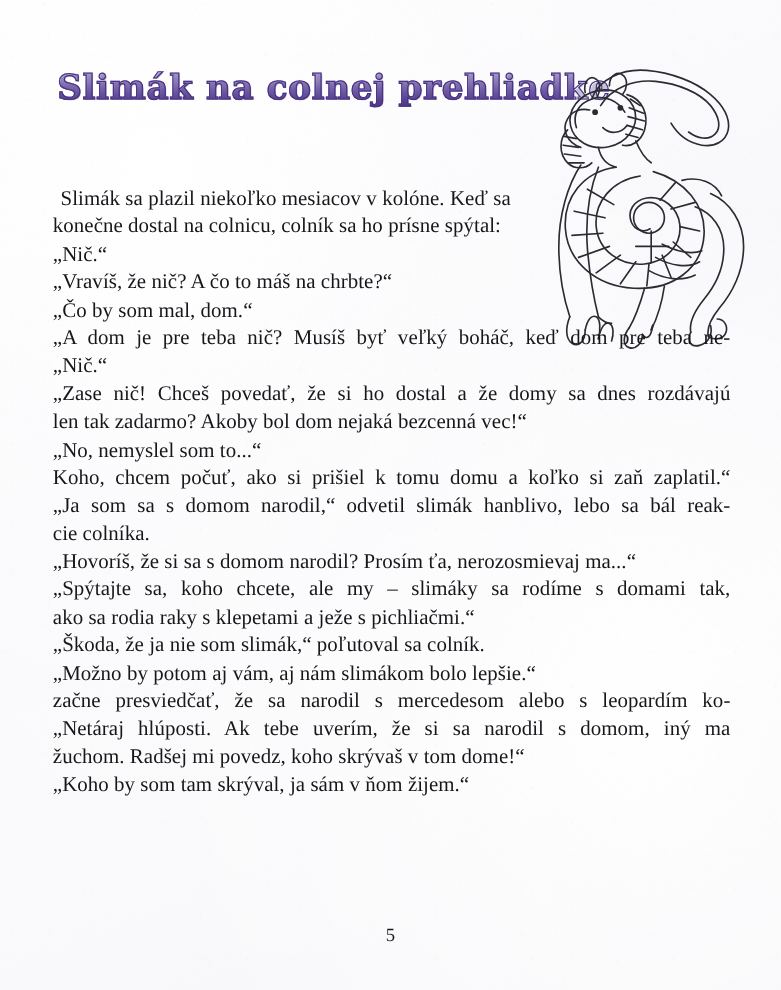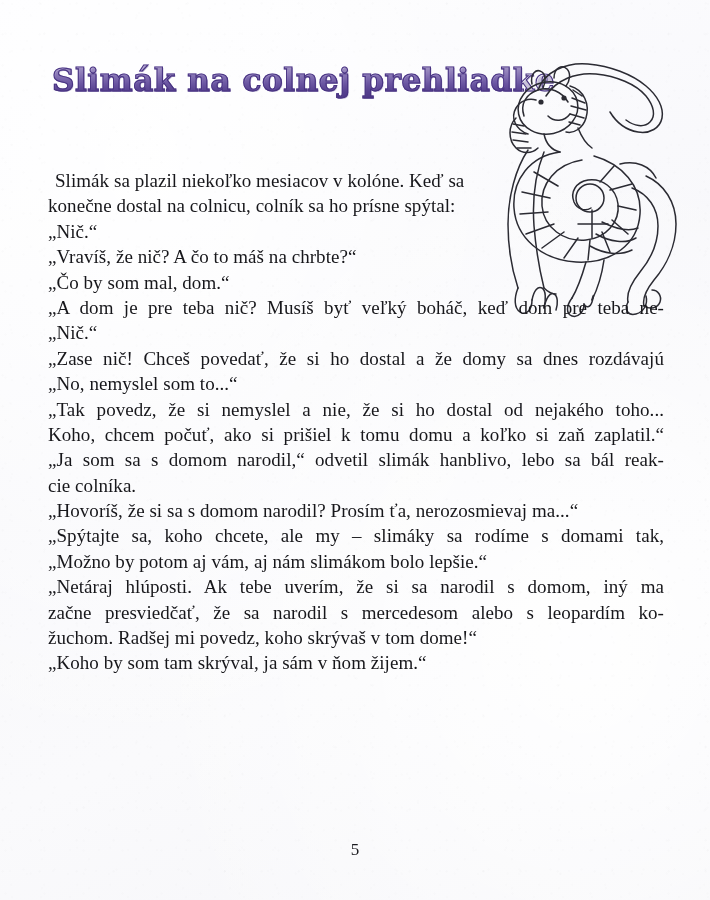--- a/index.html
+++ b/index.html
@@ -202,29 +202,31 @@
 
   <div id="body-text">
       <div class="ln narrow ind">Slimák sa plazil niekoľko mesiacov v kolóne. Keď sa</div>
       <div class="ln narrow">konečne dostal na colnicu, colník sa ho prísne spýtal:</div>
       <div class="ln narrow">„Nič.“</div>
       <div class="ln narrow">„Vravíš, že nič? A čo to máš na chrbte?“</div>
       <div class="ln narrow">„Čo by som mal, dom.“</div>
       <div class="ln just">„A dom je pre teba nič? Musíš byť veľký boháč, keď dom pre teba ne-</div>
       <div class="ln">„Nič.“</div>
       <div class="ln just">„Zase nič! Chceš povedať, že si ho dostal a že domy sa dnes rozdávajú</div>
+      <div class="ln">len tak zadarmo? Akoby bol dom nejaká bezcenná vec!“</div>
       <div class="ln">„No, nemyslel som to...“</div>
-      <div class="ln just">„Tak povedz, že si nemyslel a nie, že si ho dostal od nejakého toho...</div>
       <div class="ln just">Koho, chcem počuť, ako si prišiel k tomu domu a koľko si zaň zaplatil.“</div>
       <div class="ln just">„Ja som sa s domom narodil,“ odvetil slimák hanblivo, lebo sa bál reak-</div>
       <div class="ln">cie colníka.</div>
       <div class="ln">„Hovoríš, že si sa s domom narodil? Prosím ťa, nerozosmievaj ma...“</div>
       <div class="ln just">„Spýtajte sa, koho chcete, ale my – slimáky sa rodíme s domami tak,</div>
+      <div class="ln">ako sa rodia raky s klepetami a ježe s pichliačmi.“</div>
+      <div class="ln">„Škoda, že ja nie som slimák,“ poľutoval sa colník.</div>
       <div class="ln">„Možno by potom aj vám, aj nám slimákom bolo lepšie.“</div>
+      <div class="ln just">začne presviedčať, že sa narodil s mercedesom alebo s leopardím ko-</div>
       <div class="ln just">„Netáraj hlúposti. Ak tebe uverím, že si sa narodil s domom, iný ma</div>
-      <div class="ln just">začne presviedčať, že sa narodil s mercedesom alebo s leopardím ko-</div>
       <div class="ln">žuchom. Radšej mi povedz, koho skrývaš v tom dome!“</div>
       <div class="ln">„Koho by som tam skrýval, ja sám v ňom žijem.“</div>
     </div>
 
   <div id="folio">5</div>
 
 </div>
 
 </body></html>

